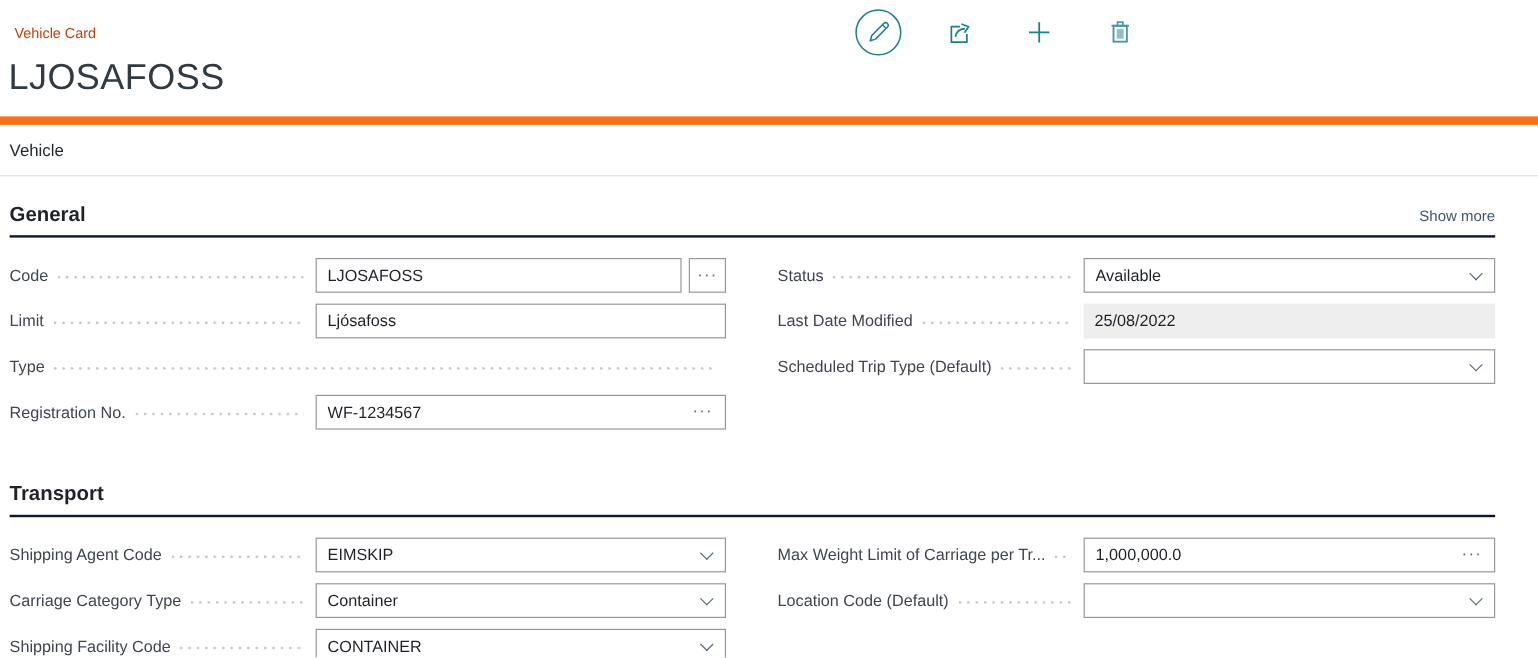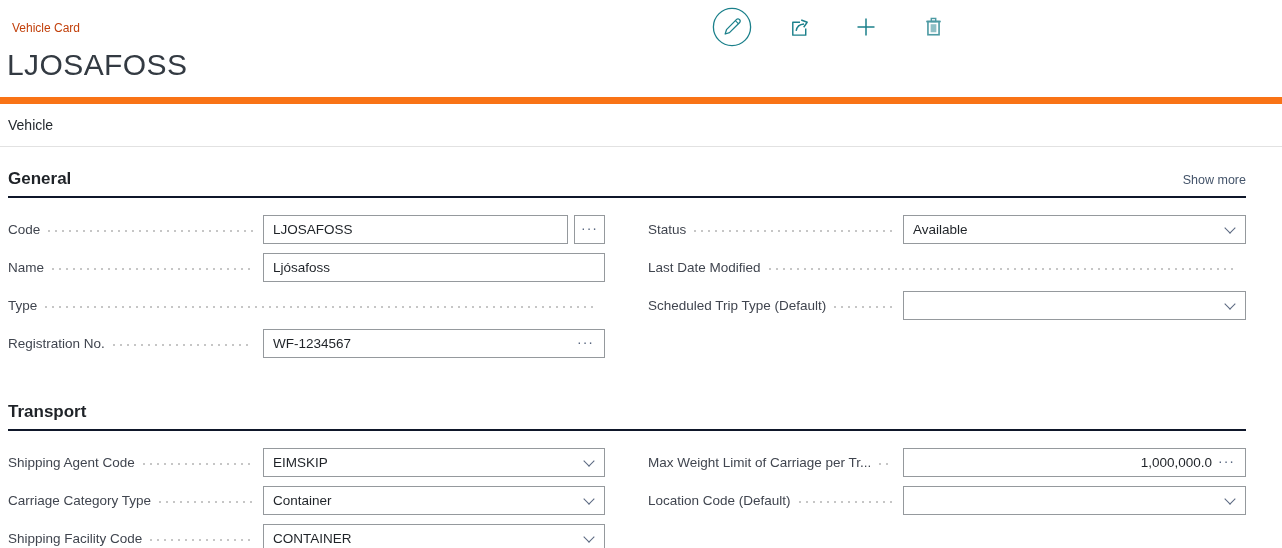--- a/index.html
+++ b/index.html
@@ -31,21 +31,21 @@
   .col{min-width:0;}
   .frow{display:flex;align-items:center;height:29px;margin-bottom:9px;}
   .flabel{font-size:13.5px;color:#40454f;white-space:nowrap;}
   .leader{flex:1;height:2px;margin:2px 10px 0 8px;background-repeat:repeat-x;
     background-image:radial-gradient(circle at 1px 1px,#c6c6c6 1px,transparent 1.2px);
     background-size:7px 2px;}
   .fctrl{width:342px;flex:none;display:flex;align-items:stretch;height:29px;}
   .box{flex:1;display:flex;align-items:center;border:1px solid #95999d;background:#fff;min-width:0;}
   .box input{border:none;outline:none;flex:1;min-width:0;height:100%;background:transparent;
     font-family:inherit;font-size:13.5px;color:#1f2328;padding:0 4px 0 9px;}
-  .box input.num{text-align:right;padding-right:2px;}
+  .box input.num{text-align:left;padding-right:2px;}
   .chev-wrap{width:30px;display:flex;align-items:center;justify-content:center;cursor:pointer;}
   .chev{width:7px;height:7px;border-right:1.4px solid #5a6880;border-bottom:1.4px solid #5a6880;
     transform:rotate(45deg);margin-top:-3px;}
   .in-ellipsis{color:#5a6880;padding:0 10px 4px 4px;font-size:14px;letter-spacing:1px;
     cursor:pointer;align-self:center;line-height:10px;}
   .assist-btn{width:31px;margin-left:6px;border:1px solid #95999d;background:#fff;color:#5a6880;
     font-size:14px;letter-spacing:1px;cursor:pointer;display:flex;align-items:center;
     justify-content:center;padding:0 0 4px 0;line-height:10px;}
   .readonly{flex:1;background:#eeeeee;display:flex;align-items:center;padding-left:9px;
     font-size:13.5px;color:#1f2328;}
@@ -117,21 +117,21 @@
           <span class="box">
             <input value="LJOSAFOSS" style="">
           </span>
           <button class="assist-btn">
             <span>···</span>
           </button>
         </span>
       </div>
 
       <div class="frow">
-        <span class="flabel">Name</span>
+        <span class="flabel">Limit</span>
         <span class="leader"></span>
         <span class="fctrl">
           <span class="box">
             <input value="Ljósafoss" style="">
           </span>
         </span>
       </div>
 
       <div class="frow">
         <span class="flabel">Type</span>
@@ -161,20 +161,23 @@
             <span class="chev-wrap">
               <span class="chev"></span>
             </span>
           </span>
         </span>
       </div>
 
       <div class="frow">
         <span class="flabel">Last Date Modified</span>
         <span class="leader"></span>
+        <span class="fctrl" style="width:343px;">
+          <span class="readonly">25/08/2022</span>
+        </span>
       </div>
 
       <div class="frow">
         <span class="flabel">Scheduled Trip Type (Default)</span>
         <span class="leader"></span>
         <span class="fctrl" style="width:343px;">
           <span class="box">
             <input value="" style="">
             <span class="chev-wrap">
               <span class="chev"></span>

